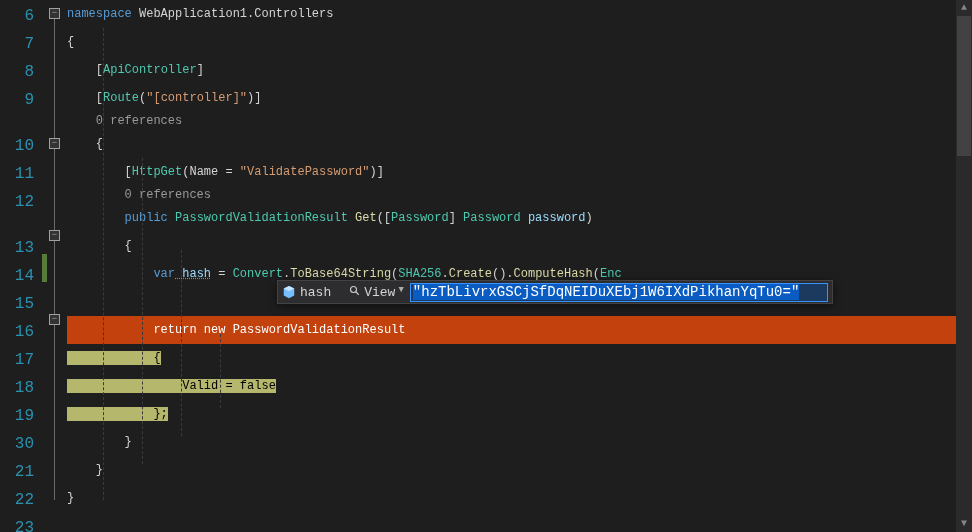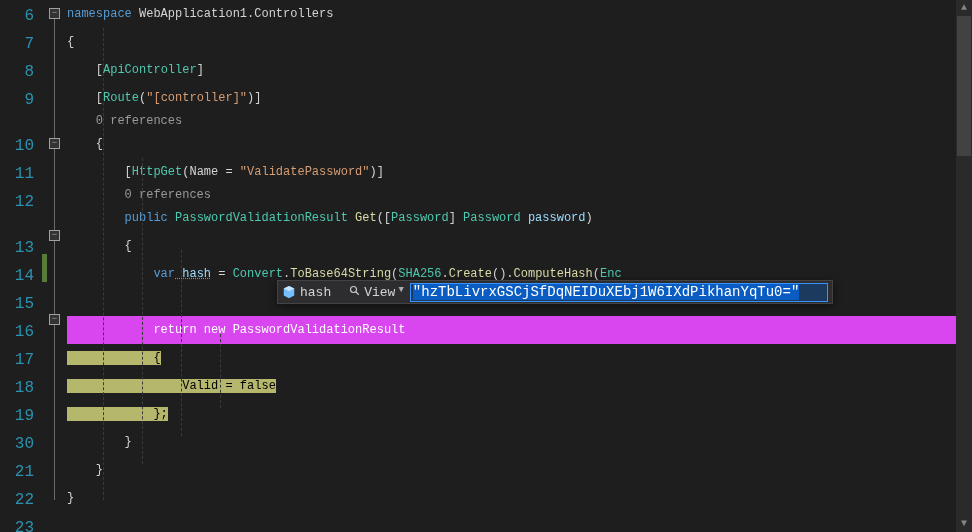--- a/index.html
+++ b/index.html
@@ -80,21 +80,21 @@
       font-size: 12px;
     }
     .codelens {
       height: 18px;
       line-height: 18px;
       font-size: 12px;
       color: #999;
       white-space: pre;
     }
     .highlight-row {
-      background: #d946ef;
+      background: #c2410c;
     }
     .yellow-hl {
       background: #b5b76d;
       color: #000;
     }
     .kw { color: #569cd6; }
     .type { color: #4ec9b0; }
     .str { color: #d69d73; }
     .id { color: #dcdcaa; }
     .plain { color: #d4d4d4; }

